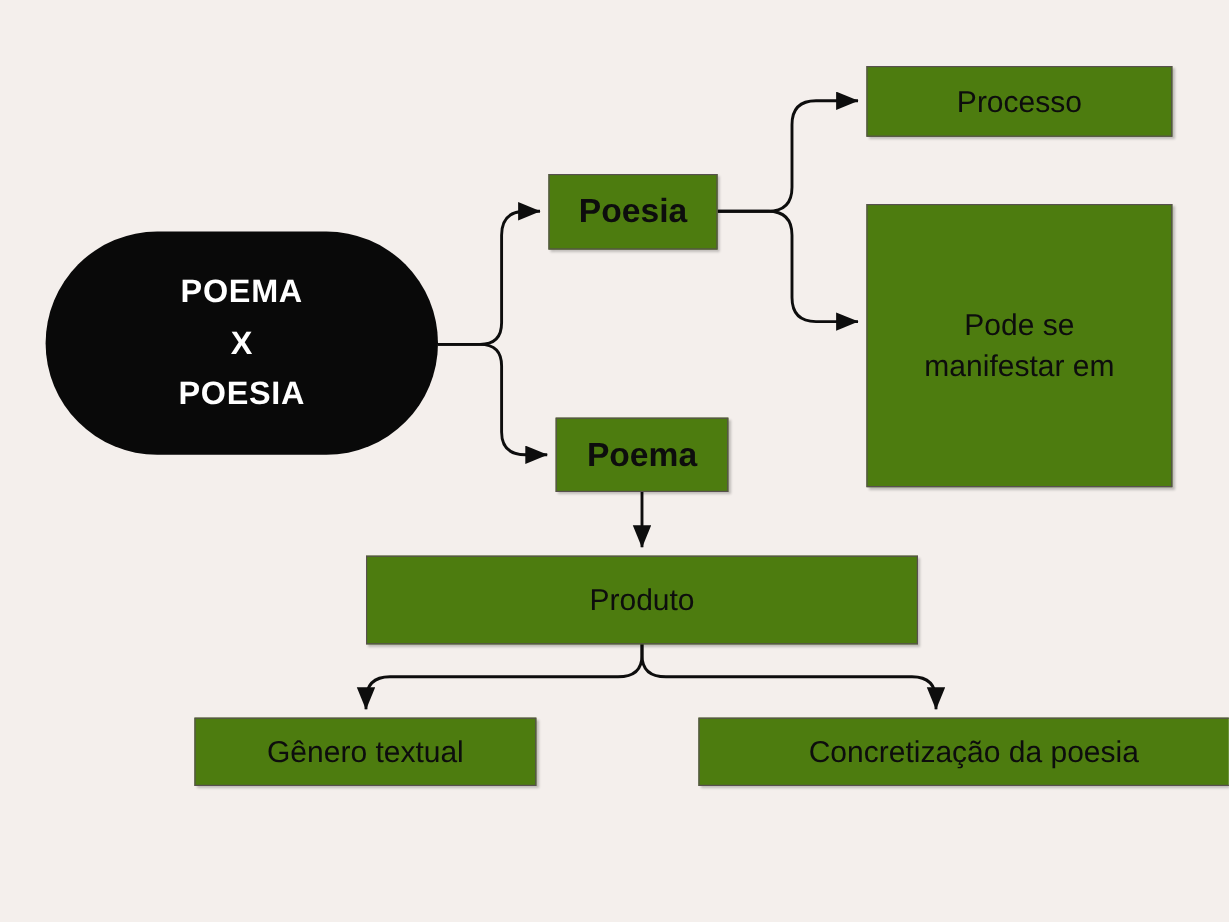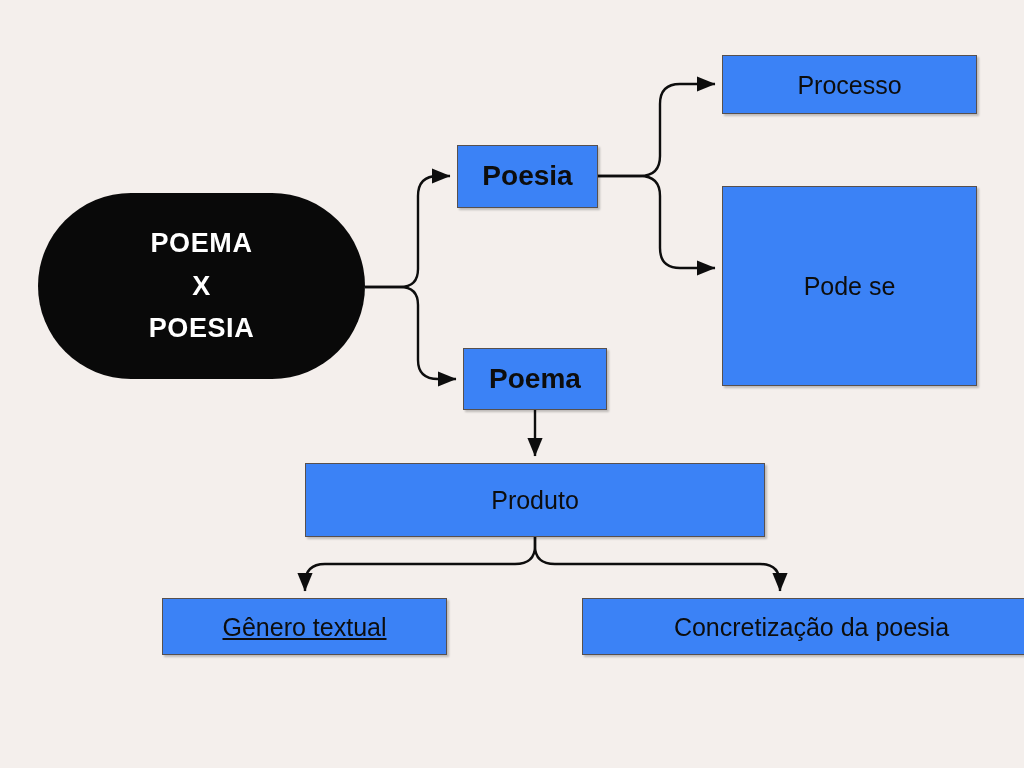--- a/index.html
+++ b/index.html
@@ -43,21 +43,21 @@
     line-height: 1.58;
     letter-spacing: 0.6px;
     text-align: center;
   }
   .pill-line { display: block; }
 
   
   .node {
     position: absolute;
     box-sizing: border-box;
-    background: #3b82f6;
+    background: #4d7c0f;
     border: 1.6px solid #57504e;
     display: flex;
     align-items: center;
     justify-content: center;
     text-align: center;
     color: #0d0d0d;
     font-size: 25px;
     line-height: 1.36;
     box-shadow: 2px 2px 2px rgba(0,0,0,0.22);
   }
@@ -106,39 +106,40 @@
         <span>Poesia</span>
       </span>
   </div>
 
   <div class="node" style="left:722px; top:55px; width:255px; height:59px;">
     <span class="txt">
         <span>Processo</span>
       </span>
   </div>
 
-  <div class="node" style="left:722px; top:186px; width:255px; height:200px;">
+  <div class="node" style="left:722px; top:170px; width:255px; height:236px;">
     <span class="txt">
       <span>Pode se</span>
+      <span>manifestar em</span>
     </span>
   </div>
 
   <div class="node bold" style="left:463px; top:348px; width:144px; height:62px;">
     <span class="txt">
         <span>Poema</span>
       </span>
   </div>
 
   <div class="node" style="left:305px; top:463px; width:460px; height:74px;">
     <span class="txt">
         <span>Produto</span>
       </span>
   </div>
 
-  <div class="node" style="left:162px; top:598px; width:285px; height:57px;text-decoration:underline;">
+  <div class="node" style="left:162px; top:598px; width:285px; height:57px;">
     <span class="txt">
         <span>Gênero textual</span>
       </span>
   </div>
 
   <div class="node" style="left:582px; top:598px; width:459px; height:57px;">
     <span class="txt">
         <span>Concretização da poesia</span>
       </span>
   </div>

